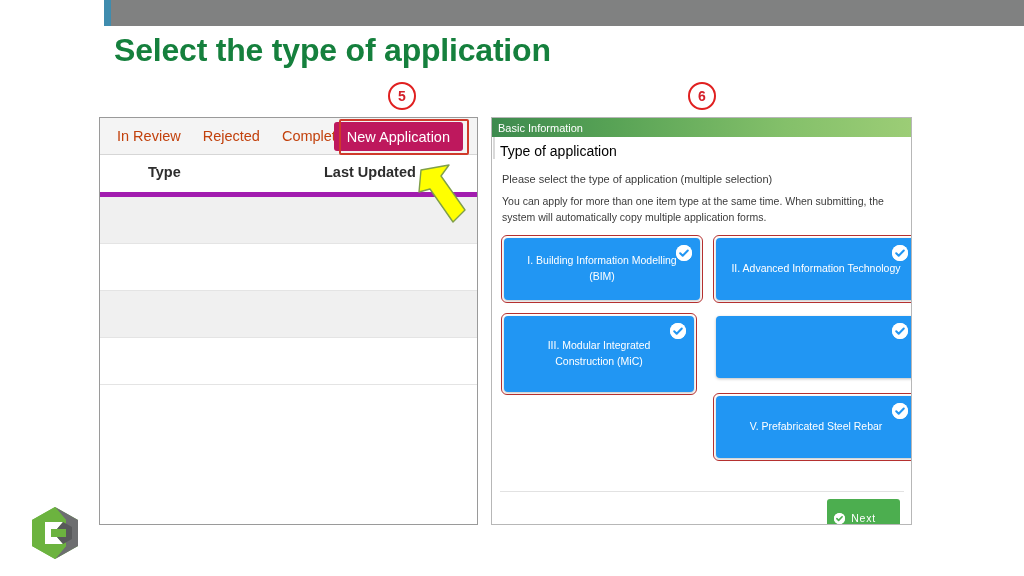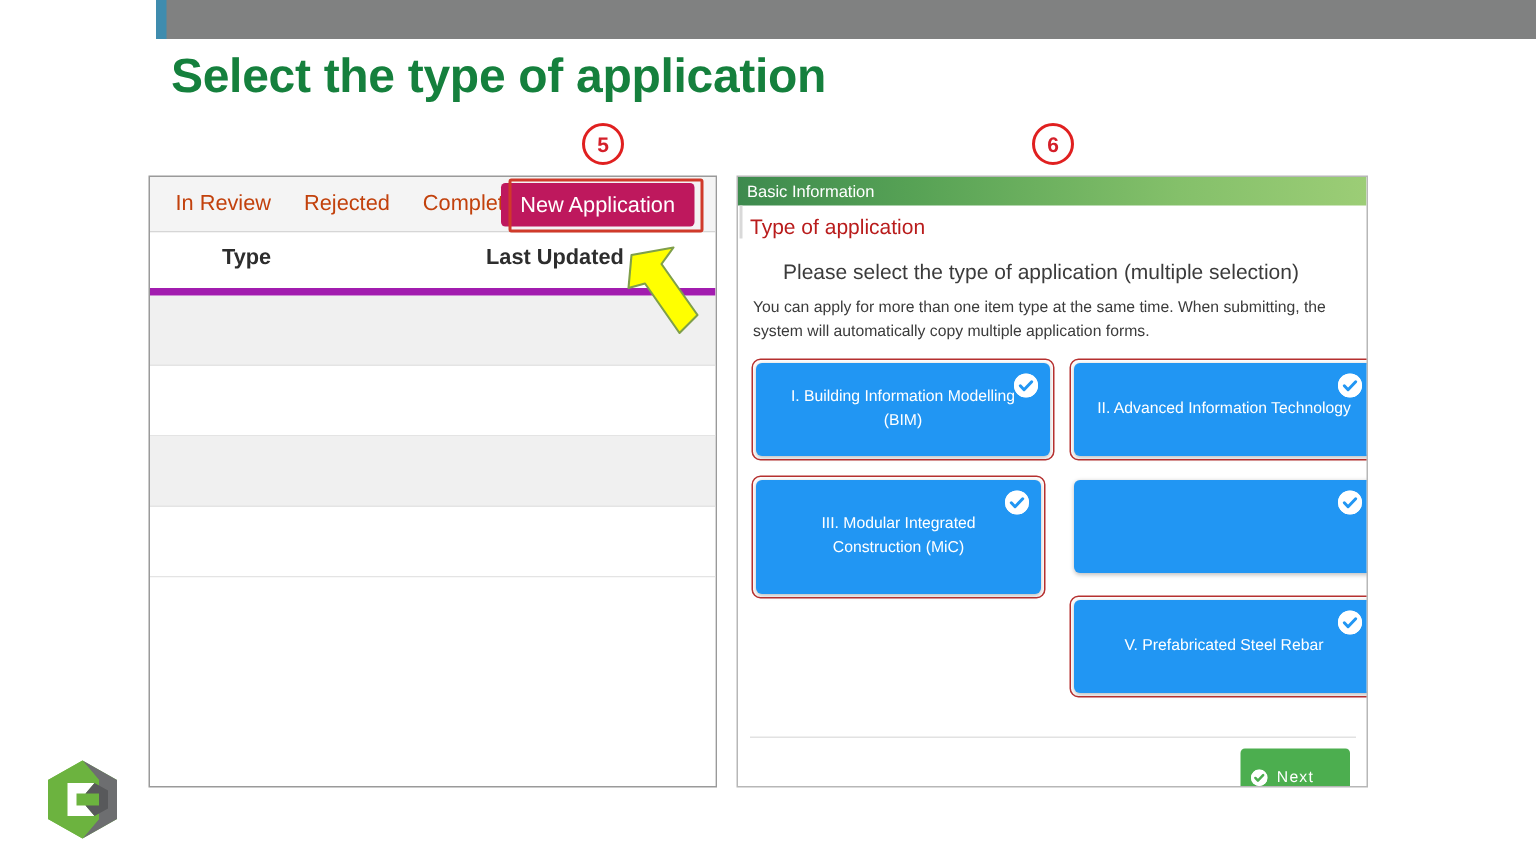--- a/index.html
+++ b/index.html
@@ -170,33 +170,32 @@
     background: linear-gradient(to right, #3d8a4e 0%, #57a255 28%, #84c06a 70%, #9ccd76 100%);
     color: #ffffff;
     font-size: 11px;
     display: flex;
     align-items: center;
     padding-left: 6px;
     box-sizing: border-box;
   }
   #type-of-application {
     font-size: 14px;
-    color: #b91c1c;
+    color: #000000;
     padding: 6px 0 0 5px;
     border-left: 2px solid #d9d9d9;
     margin-left: 1px;
   }
   #instructions {
     padding: 14px 14px 0 10px;
   }
   #instruction-1 {
-    font-size: 14px;
+    font-size: 11px;
     color: #3b3b3b;
     margin-bottom: 9px;
-    margin-left: 20px;
   }
   #instruction-2 {
     font-size: 10.5px;
     color: #3b3b3b;
     line-height: 1.5;
     max-width: 390px;
   }
 
   #tile-grid {
     position: relative;

